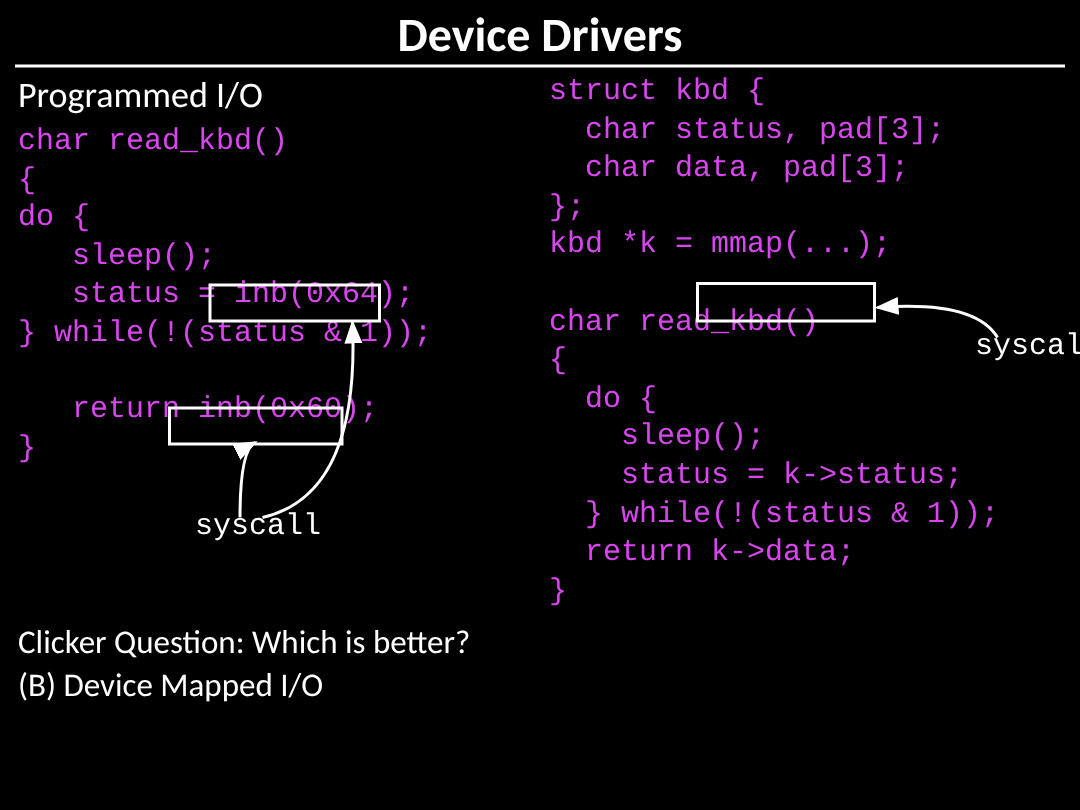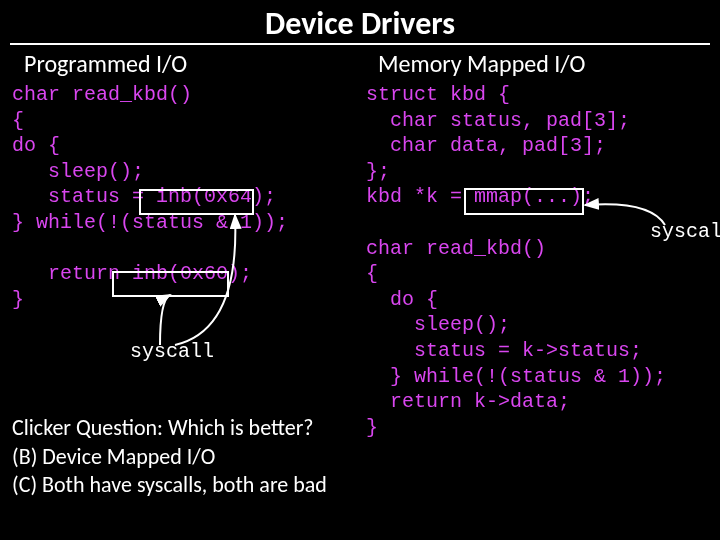--- a/index.html
+++ b/index.html
@@ -29,21 +29,21 @@
     padding: 0 12px;
   }
   .col {
     flex: 1;
   }
   .col-left { padding-right: 6px; }
   .col-right { padding-left: 6px; }
   .subhead {
     font-size: 24px;
     color: #fff;
-    margin: 0 0 4px 12px;
+    margin: 0 0 4px 0;
   }
   .code {
     font-family: Liberation Mono, monospace;
     color: #d946ef;
     font-size: 20px;
     line-height: 1.28;
     white-space: pre;
     position: relative;
   }
   .label {
@@ -80,21 +80,20 @@
 {
 do {
    sleep();
    status = inb(0x64);
 } while(!(status &amp; 1));
 
    return inb(0x60);
 }</div>
   </div>
   <div class="col col-right">
-    <div class="subhead">Memory Mapped I/O</div>
     <div class="code">struct kbd {
   char status, pad[3];
   char data, pad[3];
 };
 kbd *k = mmap(...);
 
 char read_kbd()
 {
   do {
     sleep();
@@ -104,21 +103,20 @@
 }</div>
   </div>
 </div>
 
 <div class="label" style="left:130px; top:340px;">syscall</div>
 <div class="label" style="left:650px; top:220px;">syscall</div>
 
 <div class="question">
   <div>Clicker Question: Which is better?</div>
   <div>(B) Device Mapped I/O</div>
-  <div>(C) Both have syscalls, both are bad</div>
 </div>
 
 <svg class="overlay">
   <defs>
     <marker id="arrow" markerWidth="10" markerHeight="10" refX="7" refY="3" orient="auto">
       <path d="M0,0 L8,3 L0,6 Z" fill="#fff"></path>
     </marker>
   </defs>
 
   <rect x="140" y="190" width="113" height="24" fill="none" stroke="#fff" stroke-width="2"></rect>

